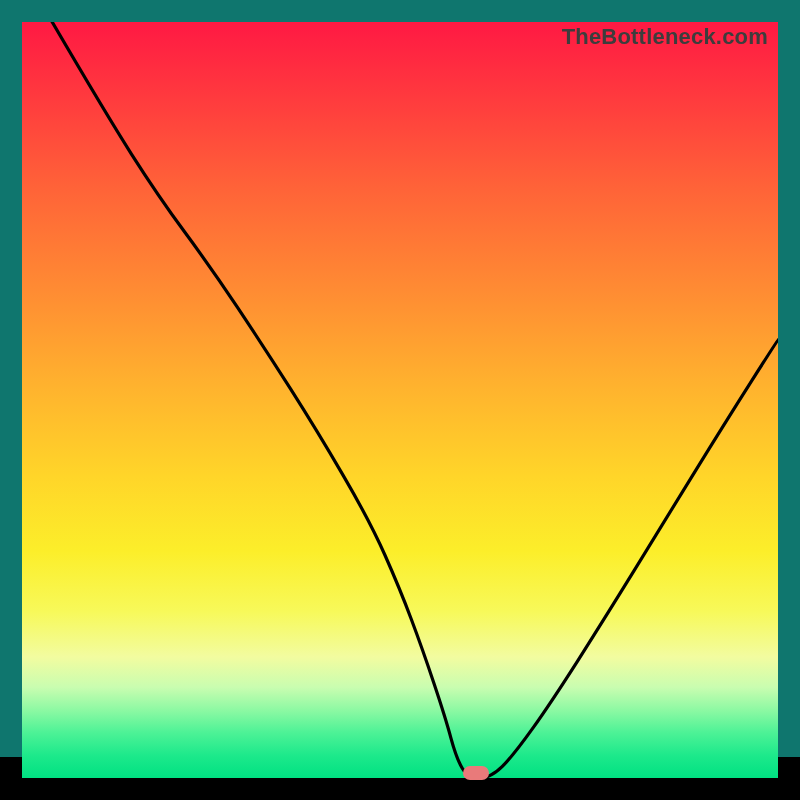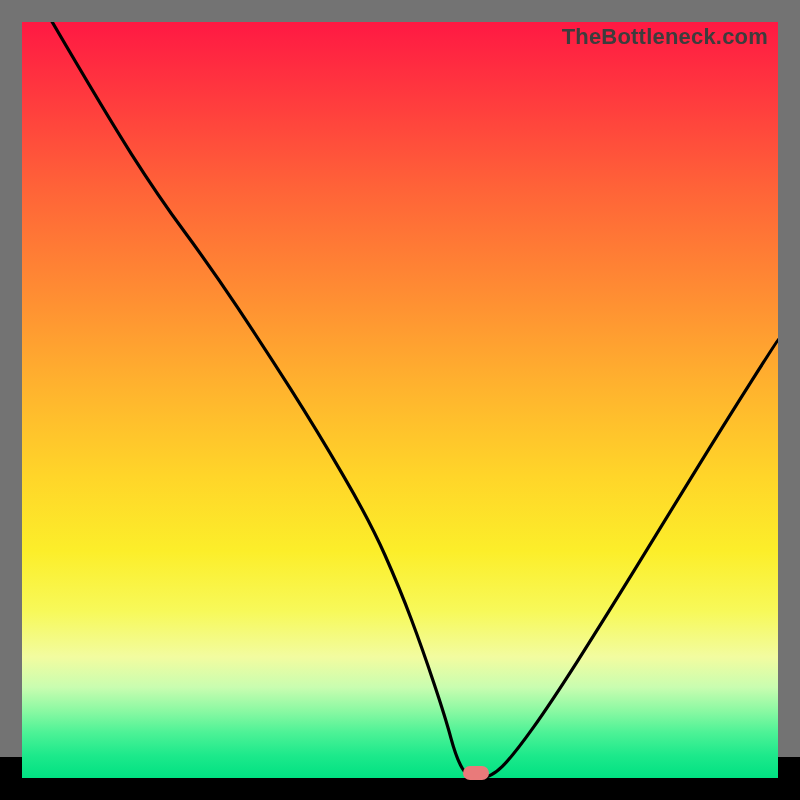--- a/index.html
+++ b/index.html
@@ -8,21 +8,21 @@
     width: 800px;
     height: 800px;
     overflow: hidden;
     background: #000;
     font-family: Arial, Helvetica, sans-serif;
   }
   .frame {
     position: relative;
     width: 800px;
     height: 757px;
-    background: #737373;
+    background: #0f766e;
   }
   .plot {
     position: absolute;
     left: 22px;
     top: 22px;
     width: 756px;
     height: 756px;
     background: linear-gradient(
       to bottom,
       #ff1943 0%,

